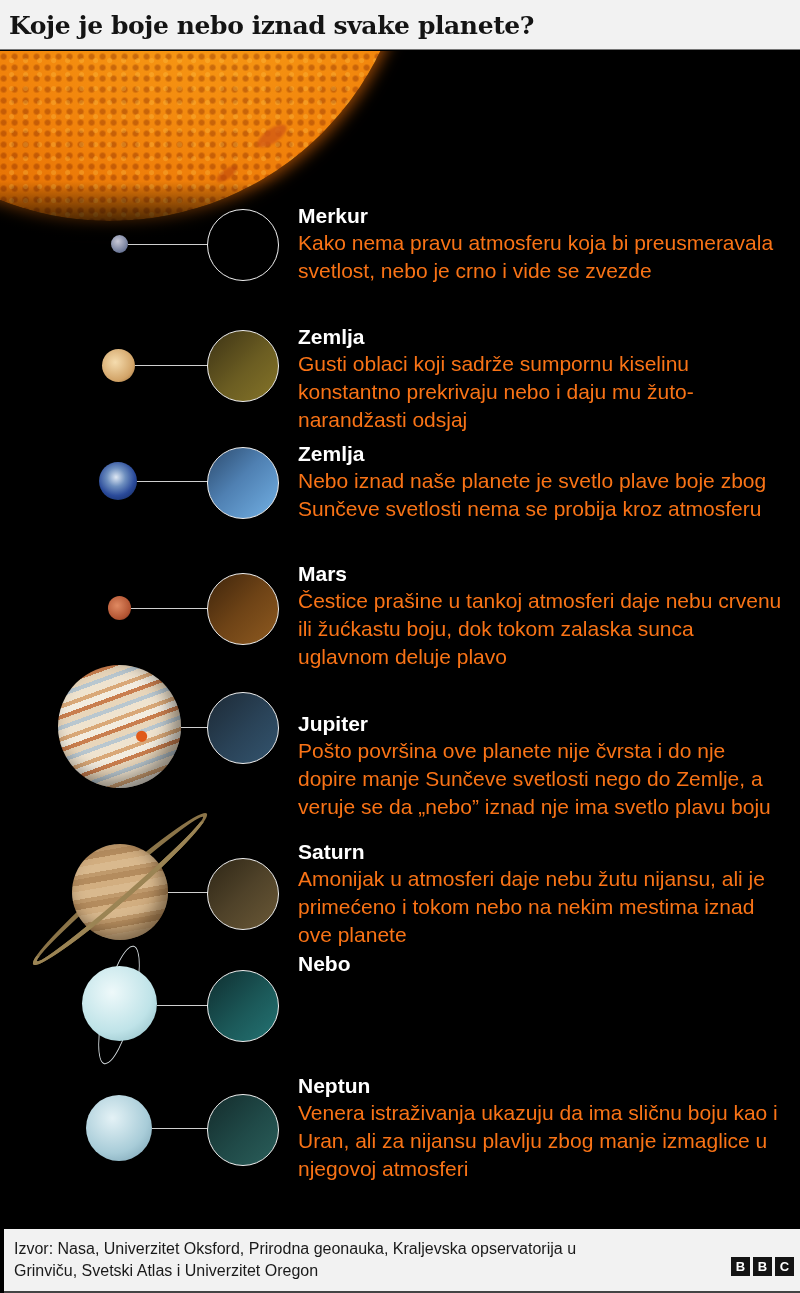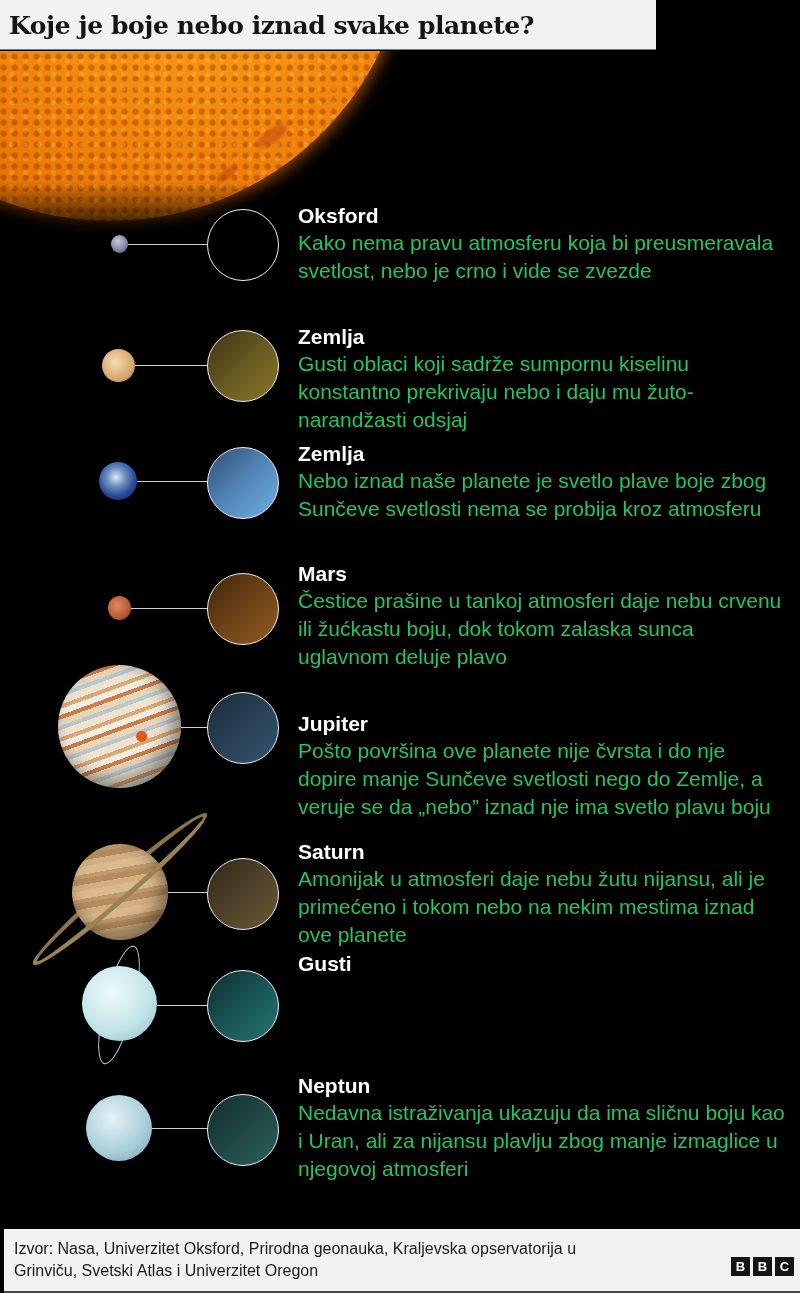--- a/index.html
+++ b/index.html
@@ -1,20 +1,20 @@
 <!DOCTYPE html>
 <html><head>
 <meta charset="utf-8">
 <style>
   * { box-sizing: border-box; margin: 0; padding: 0; }
   html, body { width: 800px; height: 1293px; background: #000; overflow: hidden; }
   body { position: relative; font-family: "Liberation Sans", "DejaVu Sans", sans-serif; }
 
   .header {
-    position: absolute; left: 0; top: 0; width: 656px; height: 50px;
+    position: absolute; left: 0; top: 0; width: 800px; height: 50px;
     background: #f2f2f2; border-bottom: 1px solid #777; text-decoration: underline;
   }
   .header h1 {
     font-family: "DejaVu Serif", "Liberation Serif", serif;
     font-weight: bold; font-size: 25px; color: #141414;
     position: absolute; left: 9px; top: 11px; letter-spacing: -0.4px;
   }
 
   .sky-area { position: absolute; left: 0; top: 51px; width: 800px; height: 1178px; background: #000; overflow: hidden; }
 
@@ -36,21 +36,21 @@
   .row { position: absolute; left: 0; width: 800px; }
   .connector { position: absolute; height: 1px; background: #cfcfcf; }
   .sky-circle {
     position: absolute; left: 207px; width: 72px; height: 72px; border-radius: 50%;
     border: 1.5px solid #f0f0f0;
   }
   .planet { position: absolute; border-radius: 50%; }
 
   .text { position: absolute; left: 298px; width: 490px; color: #fff; }
   .name { font-weight: bold; font-size: 21px; line-height: 26px; }
-  .desc { font-size: 21px; line-height: 28px; color: #22c55e; }
+  .desc { font-size: 21px; line-height: 28px; color: #f97316; }
 
   .footer {
     position: absolute; left: 4px; top: 1229px; width: 800px; height: 64px;
     background: #f2f2f2; border-bottom: 2px solid #444;
   }
   .footer .source { position: absolute; left: 10px; top: 9px; width: 620px; font-size: 16px; line-height: 22px; color: #1a1a1a; }
   .bbc { position: absolute; left: 727px; top: 28px; display: flex; gap: 3px; }
   .bbc span {
     width: 19px; height: 19px; background: #141414; color: #fff; font-weight: bold;
     font-size: 13px; line-height: 19px; text-align: center; font-family: "Liberation Sans", sans-serif;
@@ -68,21 +68,21 @@
   <div class="prominence"></div>
   <div class="prominence p2"></div>
   <div class="sun-fade"></div>
 </div>
 
 <div class="row" style="top:0;">
   <div class="planet" style="left:111px; top:235px; width:17px; height:18px; background: radial-gradient(circle at 40% 35%, #c8c8d6, #6d7898 70%, #3c4660);"></div>
   <div class="connector" style="left:128px; top:244px; width:80px;"></div>
   <div class="sky-circle" style="top:209px; background:#000;"></div>
   <div class="text" style="top:203px;">
-    <div class="name">Oksford</div>
+    <div class="name">Merkur</div>
     <div class="desc">Kako nema pravu atmosferu koja bi preusmeravala svetlost, nebo je crno i vide se zvezde</div>
   </div>
 </div>
 
 <div class="row" style="top:0;">
   <div class="planet" style="left:102px; top:349px; width:33px; height:33px; background: radial-gradient(circle at 40% 40%, #f5dcae, #d2a468 65%, #8c6232);"></div>
   <div class="connector" style="left:135px; top:365px; width:73px;"></div>
   <div class="sky-circle" style="top:330px; background: linear-gradient(135deg, #3d3315 0%, #6b5d22 55%, #857428 100%);"></div>
   <div class="text" style="top:324px;">
     <div class="name">Zemlja</div>
@@ -137,31 +137,31 @@
     <div class="desc">Amonijak u atmosferi daje nebu žutu nijansu, ali je primećeno i tokom nebo na nekim mestima iznad ove planete</div>
   </div>
 </div>
 
 <div class="row" style="top:0;">
   <div class="planet" style="left:104px; top:944px; width:30px; height:122px; border-radius:50%; border:1px solid #d8dfe2; transform: rotate(14deg);"></div>
   <div class="planet" style="left:82px; top:966px; width:75px; height:75px; background: radial-gradient(circle at 40% 35%, #eef9fa, #bfe3e8 60%, #86b6be);"></div>
   <div class="connector" style="left:157px; top:1005px; width:51px;"></div>
   <div class="sky-circle" style="top:970px; background: linear-gradient(135deg, #0f2e30 0%, #1b5858 55%, #247373 100%);"></div>
   <div class="text" style="top:951px;">
-    <div class="name">Gusti</div>
+    <div class="name">Nebo</div>
   </div>
 </div>
 
 <div class="row" style="top:0;">
   <div class="planet" style="left:86px; top:1095px; width:66px; height:66px; background: radial-gradient(circle at 40% 35%, #e4f2f6, #a8ccd8 60%, #6f98aa);"></div>
   <div class="connector" style="left:152px; top:1128px; width:56px;"></div>
   <div class="sky-circle" style="top:1094px; background: linear-gradient(135deg, #142c2c 0%, #204a48 55%, #2a5e5a 100%);"></div>
   <div class="text" style="top:1073px;">
     <div class="name">Neptun</div>
-    <div class="desc">Nedavna istraživanja ukazuju da ima sličnu boju kao i Uran, ali za nijansu plavlju zbog manje izmaglice u njegovoj atmosferi</div>
+    <div class="desc">Venera istraživanja ukazuju da ima sličnu boju kao i Uran, ali za nijansu plavlju zbog manje izmaglice u njegovoj atmosferi</div>
   </div>
 </div>
 
 <div class="footer">
   <div class="source">Izvor: Nasa, Univerzitet Oksford, Prirodna geonauka, Kraljevska opservatorija u Grinviču, Svetski Atlas i Univerzitet Oregon</div>
   <div class="bbc">
     <span>B</span>
     <span>B</span>
     <span>C</span>
   </div>

